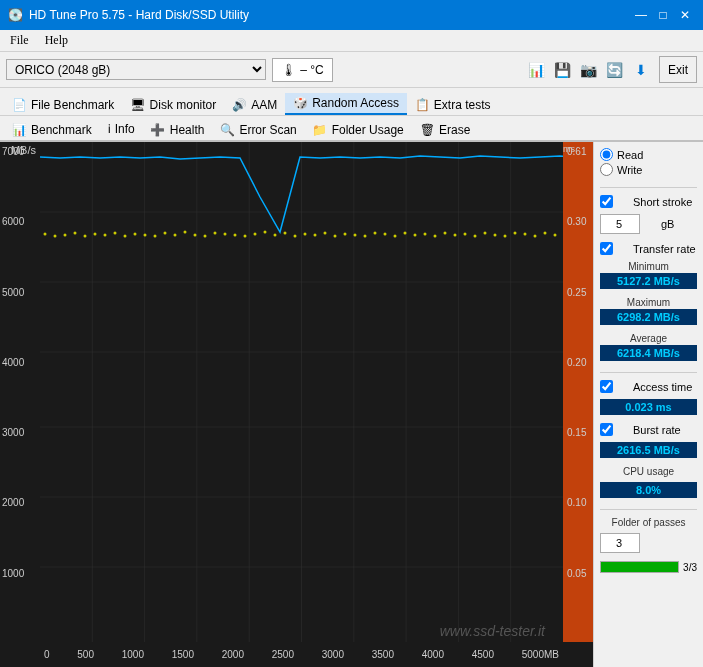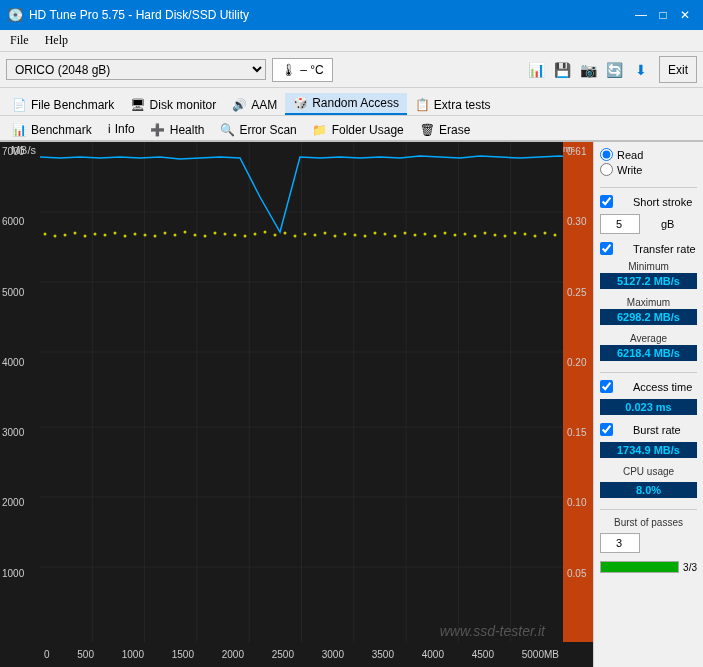--- a/index.html
+++ b/index.html
@@ -435,28 +435,28 @@
     <label class="checkbox-row">
       <input type="checkbox" checked="" style="">
       <span>Access time</span>
     </label>
     <div class="result-value cyan">0.023 ms</div>
 
     <label class="checkbox-row">
       <input type="checkbox" checked="" style="">
       <span>Burst rate</span>
     </label>
-    <div class="result-value cyan">1734.9 MB/s</div>
+    <div class="result-value cyan">2616.5 MB/s</div>
 
     <div class="result-label">CPU usage</div>
     <div class="result-value cyan">8.0%</div>
 
     <hr class="section-divider">
 
-    <div class="result-label">Burst of passes</div>
+    <div class="result-label">Folder of passes</div>
     <div class="spinbox-row">
       <input type="number" class="spinbox" value="3" style="">
     </div>
 
     <div class="progress-bar-container">
       <div class="progress-bar-outer">
         <div class="progress-bar-inner" style="width:100%;"></div>
       </div>
       <span class="progress-text">3/3</span>
     </div>

